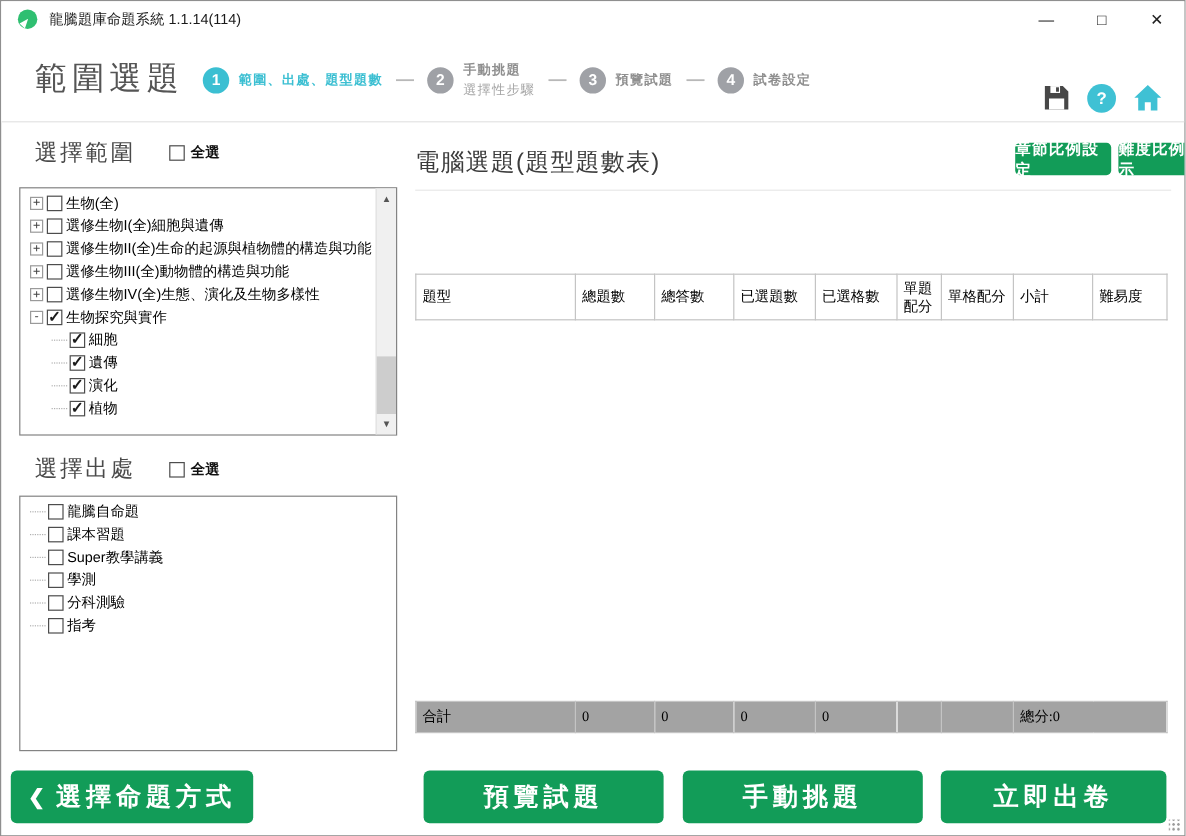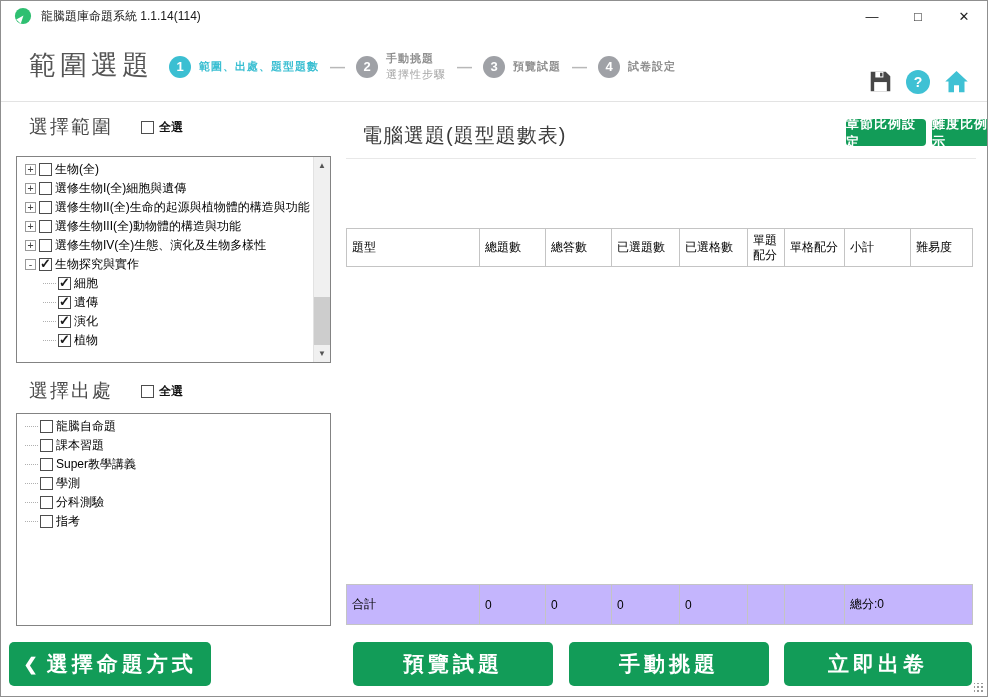--- a/index.html
+++ b/index.html
@@ -70,42 +70,42 @@
   
   .vscroll { position:absolute; top:0; right:0; bottom:0; width:17px;
              background:#f0f0f0; border-left:1px solid #e2e2e2; }
   .vs-arrow { position:absolute; left:0; width:16px; height:17px; color:#555;
               font-size:8px; display:flex; align-items:center; justify-content:center; }
   .vs-up { top:0; } .vs-down { bottom:0; }
   .vs-thumb { position:absolute; left:0; width:16px; background:#cdcdcd; }
 
   
   .main-title { position:absolute; left:345px; top:121px; font-size:20px;
-                color:#3c3c3c; letter-spacing:1px;margin-left:16px; }
+                color:#3c3c3c; letter-spacing:1px; }
   .green-btn { position:absolute; background:#129c58; color:#fff; border-radius:4px;
                font-size:13px; font-weight:bold; display:flex; align-items:center;
                justify-content:center; letter-spacing:1px; cursor:default;margin-left:28px; }
   .btn-chapter { left:817px; top:118px; width:80px; height:27px; }
   .btn-difficulty { left:903px; top:118px; width:75px; height:27px; }
   .rp-divider { position:absolute; left:345px; top:157px; width:630px; height:1px;
                 background:#e8e8e8; }
   .pill-gray { position:absolute; left:345px; top:179px; width:113px; height:28px;
                background:#8d8d8d; color:#fff; border-radius:5px; font-size:14px;
                font-weight:bold; letter-spacing:1px; display:flex; align-items:center;
                justify-content:center; cursor:default; }
 
   table.qtable { position:absolute; left:345px; border-collapse:collapse;
                  table-layout:fixed; width:626px; background:#fff; }
   table.qtable.head { top:227px; }
   table.qtable.foot { top:583px; }
   .qtable th, .qtable td { border:1px solid #c4c4c4; font-size:12px;
                  font-weight:normal; text-align:left; padding:2px 5px;
                  vertical-align:middle; color:#000; overflow:hidden; }
   .qtable.head th { height:38px; line-height:1.25; }
-  .qtable.foot td { height:40px; background:#c4b5fd; }
+  .qtable.foot td { height:26px; background:#a3a3a3;font-family:Liberation Serif, serif; }
 
   
   .bottom-btn { position:absolute; top:641px; height:44px; background:#129c58;
                 color:#fff; font-size:21px; font-weight:bold; border-radius:5px;
                 display:flex; align-items:center; justify-content:center;
                 letter-spacing:4px; cursor:default; }
   .btn-back { left:8px; width:202px; }
   .btn-back .chev { font-size:17px; margin-right:9px; letter-spacing:0; font-weight:bold; }
   .btn-preview { left:352px; width:200px; }
   .btn-manual { left:568px; width:200px; }

